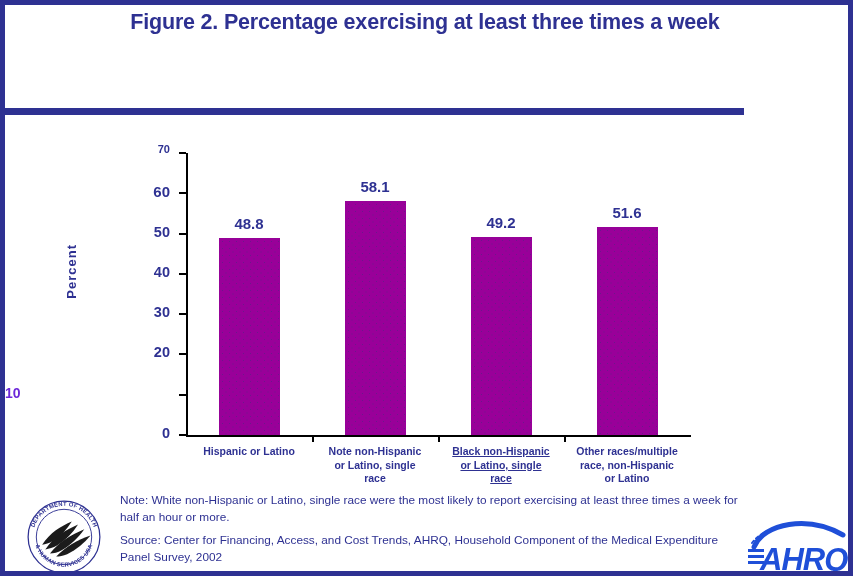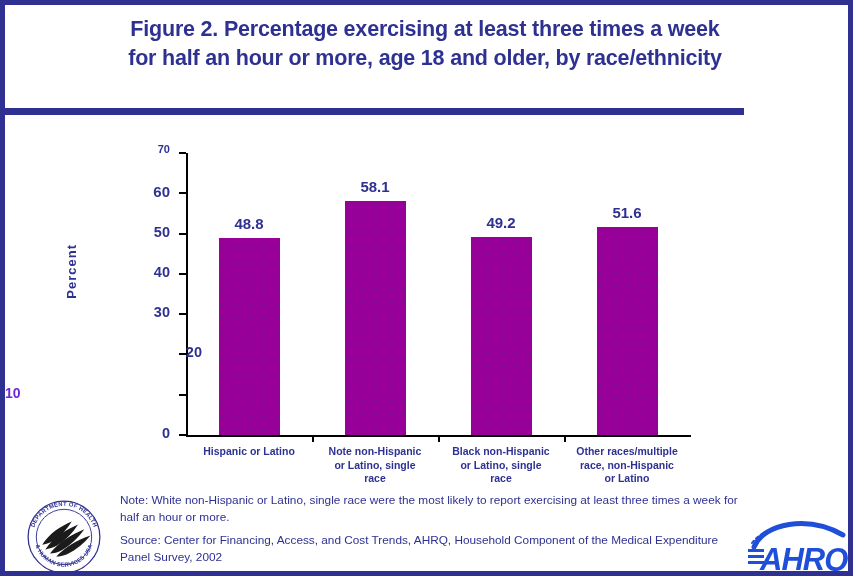--- a/index.html
+++ b/index.html
@@ -17,21 +17,21 @@
     background: #ffffff;
     border: 5px solid #2E3192;
     box-sizing: border-box;
     overflow: hidden;
   }
 
   
   #title-block {
     position: absolute;
     left: 5px;
-    top: 10px;
+    top: 3px;
     width: 830px;
     text-align: center;
   }
   #title-block .title-line {
     color: #2E3192;
     font-size: 21.5px;
     font-weight: bold;
     line-height: 29px;
     letter-spacing: -0.2px;
   }
@@ -154,36 +154,35 @@
     height: 62px;
   }
 </style>
 </head>
 <body>
 
 <div id="slide">
 
   <div id="title-block">
     <div class="title-line">Figure 2. Percentage exercising at least three times a week</div>
-    <div class="title-line">for half an hour or more, age 18 and older, by race/ethnicity</div>
   </div>
 
   <div id="header-rule"></div>
 
   <div id="chart">
     <div id="y-axis-title">Percent</div>
     <div id="y-axis"></div>
     <div id="x-axis"></div>
     <div id="ticks-layer">
         <div class="y-tick" style="top: 311px; left: 174px;"></div>
         <div style="position: absolute; left: 0px; width: 165px; text-align: right; top: 302px; color: rgb(46, 49, 146); font-size: 14.5px; font-weight: bold;">0</div>
         <div class="y-tick" style="top: 270.714px; left: 174px;"></div>
         <div style="position: absolute; left: 0px; width: 165px; text-align: left; top: 261.714px; color: #6d28d9; font-size: 14px; font-weight: bold;">10</div>
         <div class="y-tick" style="top: 230.429px; left: 174px;"></div>
-        <div style="position: absolute; left: 0px; width: 165px; text-align: right; top: 221.429px; color: rgb(46, 49, 146); font-size: 14.5px; font-weight: bold; margin-left: 32px;">20</div>
+        <div style="position: absolute; left: 0px; width: 165px; text-align: right; top: 221.429px; color: rgb(46, 49, 146); font-size: 14.5px; font-weight: bold;">20</div>
         <div class="y-tick" style="top: 190.143px; left: 174px;"></div>
         <div style="position: absolute; left: 0px; width: 165px; text-align: right; top: 181.143px; color: rgb(46, 49, 146); font-size: 14.5px; font-weight: bold;">30</div>
         <div class="y-tick" style="top: 149.857px; left: 174px;"></div>
         <div style="position: absolute; left: 0px; width: 165px; text-align: right; top: 140.857px; color: rgb(46, 49, 146); font-size: 14.5px; font-weight: bold;">40</div>
         <div class="y-tick" style="top: 109.571px; left: 174px;"></div>
         <div style="position: absolute; left: 0px; width: 165px; text-align: right; top: 100.571px; color: rgb(46, 49, 146); font-size: 14.5px; font-weight: bold;">50</div>
         <div class="y-tick" style="top: 69.2857px; left: 174px;"></div>
         <div style="position: absolute; left: 0px; width: 165px; text-align: right; top: 60.2857px; color: rgb(46, 49, 146); font-size: 15px; font-weight: bold;">60</div>
         <div class="y-tick" style="top: 29px; left: 174px;"></div>
         <div style="position: absolute; left: 0px; width: 165px; text-align: right; top: 20px; color: rgb(46, 49, 146); font-size: 11px; font-weight: bold;">70</div>
@@ -207,21 +206,21 @@
       </div>
     <div id="cats-layer">
         <div class="cat-label" style="left: 244px; width: 144px;">
           <div>Hispanic or Latino</div>
         </div>
         <div class="cat-label" style="left: 370px; width: 144px;">
           <div>Note non-Hispanic</div>
           <div>or Latino, single</div>
           <div>race</div>
         </div>
-        <div class="cat-label" style="left: 496px; width: 144px;">
+        <div class="cat-label" style="left: 496px; width: 144px; text-decoration: underline;">
           <div>Black non-Hispanic</div>
           <div>or Latino, single</div>
           <div>race</div>
         </div>
         <div class="cat-label" style="left: 622px; width: 144px;">
           <div>Other races/multiple</div>
           <div>race, non-Hispanic</div>
           <div>or Latino</div>
         </div>
       </div>

